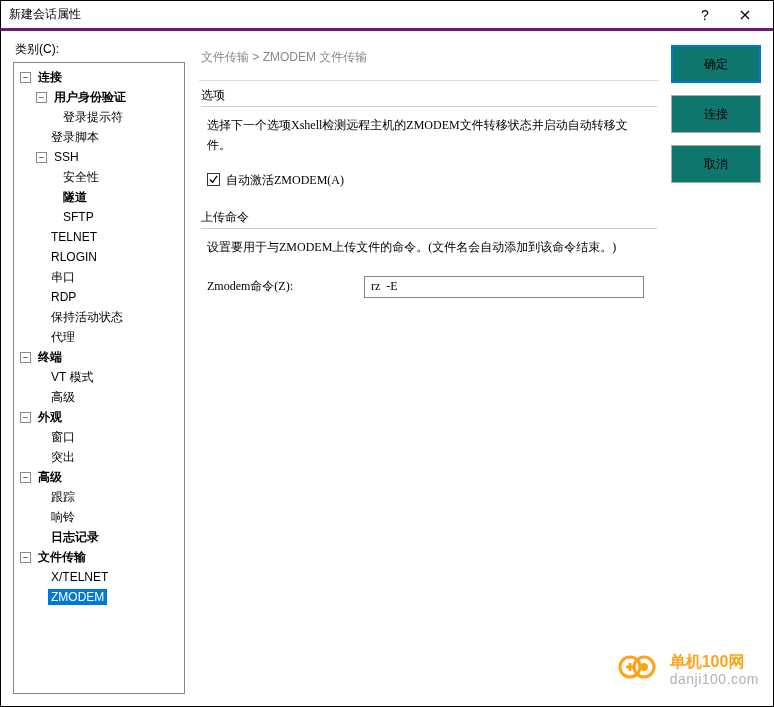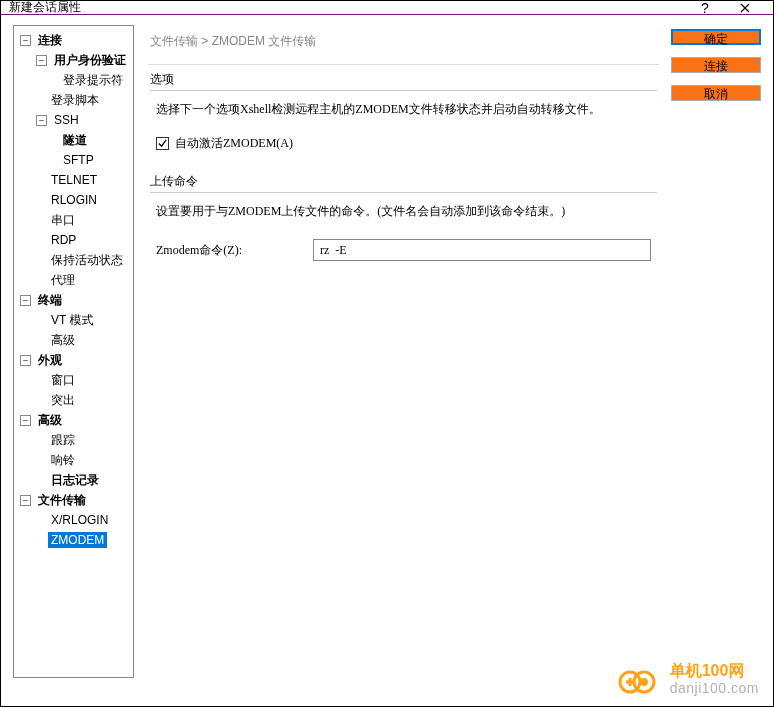--- a/index.html
+++ b/index.html
@@ -7,25 +7,25 @@
   font-family: "Microsoft YaHei", "Segoe UI", sans-serif;
   font-size: 12px;
   background: #fff;
   width: 774px;
   height: 707px;
   overflow: hidden;
   border: 1px solid #000;
   position: relative;
 }
 .titlebar {
-  height: 14px;
+  height: 30px;
   display: flex;
   align-items: center;
   padding: 0 8px;
-  border-bottom: 1px solid #701a75;
+  border-bottom: 3px solid #701a75;
 }
 .titlebar .title { flex: 1; font-size: 12px; }
 .titlebar .help, .titlebar .close {
   width: 40px; height: 30px;
   display: flex; align-items: center; justify-content: center;
   font-size: 14px;
 }
 .titlebar .close svg { width: 10px; height: 10px; }
 .content {
   display: flex;
@@ -116,44 +116,44 @@
   margin-top: 18px;
   gap: 7px;
 }
 .field-label { width: 150px; }
 .field-input {
   border: 1px solid #888;
   height: 22px;
   padding: 2px 6px;
   font-family: inherit;
   font-size: 12px;
-  width: 338px;
+  width: 280px;
 }
 .buttons {
   width: 90px;
   display: flex;
   flex-direction: column;
   gap: 12px;
   padding-top: 4px;
 }
 .btn {
-  height: 16px;
+  height: 38px;
   border: 1px solid #adadad;
-  background: #f97316;
+  background: #0f766e;
   font-family: inherit;
   font-size: 12px;
   cursor: default;
 }
 .btn.primary { border: 2px solid #0078d7; }
 .watermark {
   position: absolute;
   right: 14px;
-  bottom: 10px;
-  display: flex;
-  align-items: flex-end;
+  bottom: 19px;
+  display: flex;
+  align-items: flex-start;
   gap: 12px;
   opacity: 0.9;
 }
 .watermark .wtext { text-align: left; line-height: 1.15; }
 .watermark .wt1 { color: #f90; font-size: 16px; font-weight: bold; }
 .watermark .wt2 { color: #aaa; font-size: 14px; letter-spacing: 0.5px; }
 </style>
 </head>
 <body>
 
@@ -162,20 +162,21 @@
   <span class="help">?</span>
   <span class="close">
     <svg viewBox="0 0 10 10">
         <path d="M1 1 L9 9 M9 1 L1 9" stroke="#000" stroke-width="1.2"></path>
       </svg>
   </span>
 </div>
 
 <div class="content">
   <div class="left">
+    <div class="cat-label">类别(C):</div>
     <div class="tree">
 
       <div class="tree-row">
         <span class="sp" style="width:4px"></span>
           <span class="tog">−</span>
         <span class="tree-label bold">连接</span>
       </div>
 
       <div class="tree-row">
         <span class="sp" style="width:20px"></span>
@@ -192,20 +193,24 @@
         <span class="tree-label">登录脚本</span>
       </div>
 
       <div class="tree-row">
         <span class="sp" style="width:20px"></span>
           <span class="tog">−</span>
         <span class="tree-label">SSH</span>
       </div>
       <div class="tree-row">
         <span class="sp" style="width:44px"></span>
+        <span class="tree-label">安全性</span>
+      </div>
+      <div class="tree-row">
+        <span class="sp" style="width:44px"></span>
         <span class="tree-label bold">隧道</span>
       </div>
       <div class="tree-row">
         <span class="sp" style="width:44px"></span>
         <span class="tree-label">SFTP</span>
       </div>
 
       <div class="tree-row">
         <span class="sp" style="width:32px"></span>
         <span class="tree-label">TELNET</span>
@@ -277,21 +282,21 @@
         <span class="tree-label bold">日志记录</span>
       </div>
 
       <div class="tree-row">
         <span class="sp" style="width:4px"></span>
           <span class="tog">−</span>
         <span class="tree-label bold">文件传输</span>
       </div>
       <div class="tree-row">
         <span class="sp" style="width:32px"></span>
-        <span class="tree-label">X/RLOGIN</span>
+        <span class="tree-label">X/TELNET</span>
       </div>
       <div class="tree-row">
         <span class="sp" style="width:32px"></span>
         <span class="tree-label sel">ZMODEM</span>
       </div>
 
     </div>
   </div>
 
   <div class="right">

